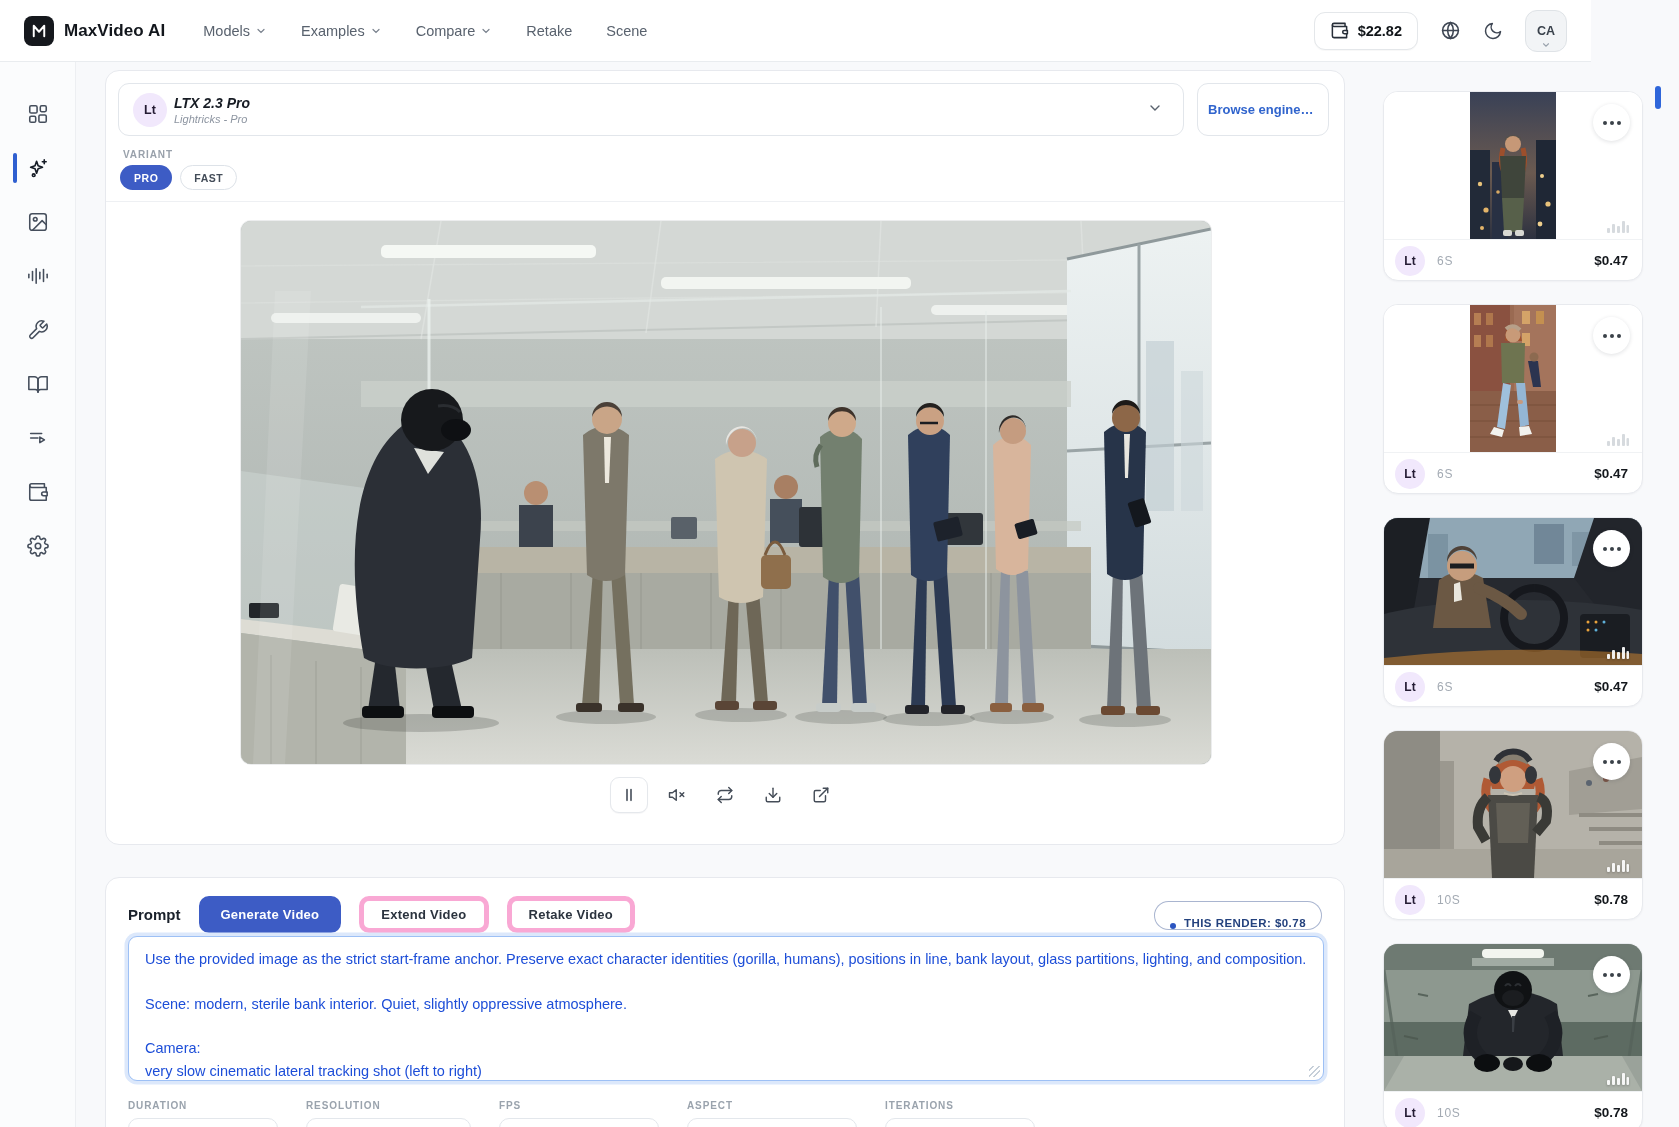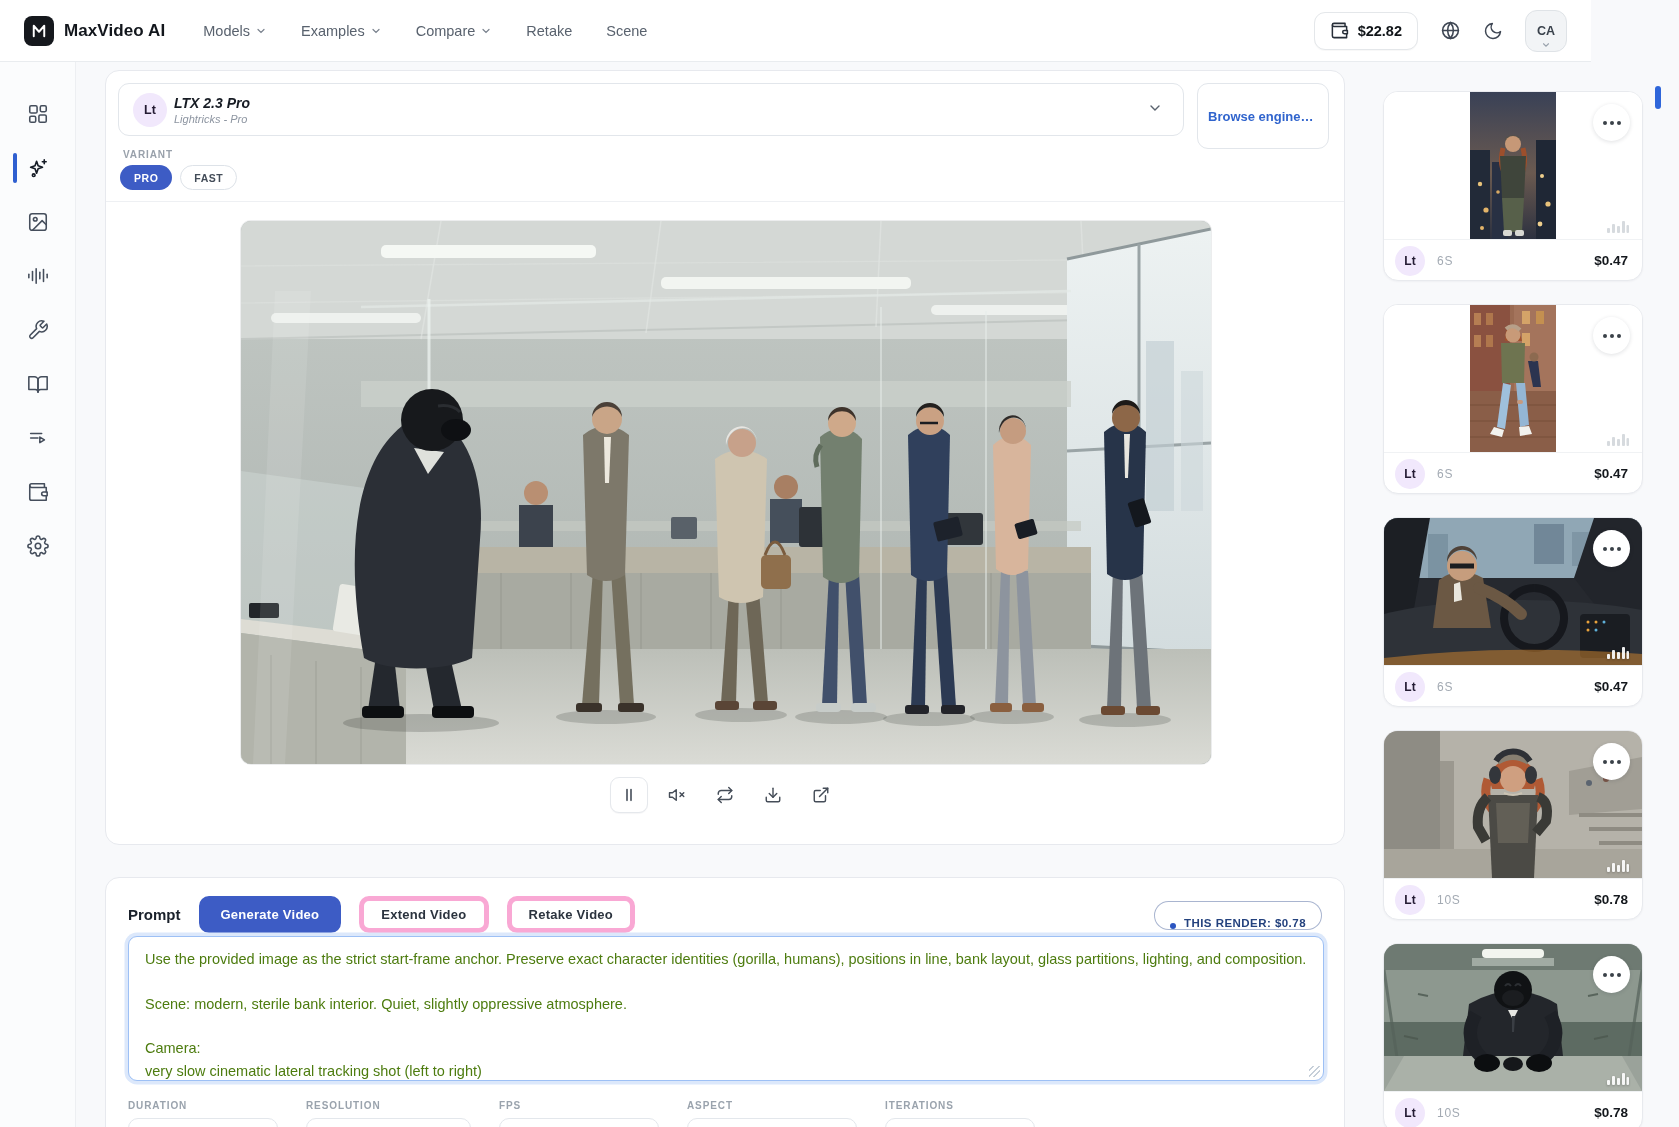--- a/index.html
+++ b/index.html
@@ -36,21 +36,21 @@
   .main-card { position:absolute; left:105px; top:70px; width:1240px; height:775px; background:#fff;
                border:1px solid #e7e9ee; border-radius:14px; z-index:5; }
   .engine-select { position:absolute; left:12px; top:12px; width:1066px; height:53px; border:1px solid #e2e6eb;
                    border-radius:11px; display:flex; align-items:center; padding:0 20px 0 14px; cursor:pointer; background:#fff; }
   .engine-badge { width:34px; height:34px; border-radius:50%; background:#f1e8fc; display:flex; align-items:center; justify-content:center;
                   font-size:12.5px; font-weight:bold; color:#241b33; }
   .engine-meta { margin-left:7px;font-style:italic; }
   .engine-name { font-size:14px; font-weight:bold; color:#171c24; }
   .engine-sub { font-size:11px; color:#8d95a1; margin-top:2px; }
   .engine-select .chev { margin-left:auto; color:#59626e; }
-  .browse-btn { position:absolute; right:15px; top:12px; width:132px; height:66px; border:1px solid #e2e6eb; border-radius:11px;
+  .browse-btn { position:absolute; right:15px; top:12px; width:132px; height:53px; border:1px solid #e2e6eb; border-radius:11px;
                 background:#fff; color:#3064cd; font-size:13px; font-weight:600; cursor:pointer; font-family:inherit;
                 white-space:nowrap; overflow:hidden; text-overflow:ellipsis; padding:0 10px; }
   .variant-label { position:absolute; left:17px; top:78px; font-size:10px; font-weight:600; letter-spacing:.09em; color:#99a1ab; }
   .variant-row { position:absolute; left:14px; top:94px; display:flex; gap:8px; }
   .chip { height:25px; padding:0 13px; border-radius:13px; font-size:10.5px; font-weight:bold; letter-spacing:.05em;
           display:flex; align-items:center; cursor:pointer; border:1px solid transparent; }
   .chip.on { background:#3d5cc5; color:#fff; }
   .chip.off { background:#fff; color:#434c58; border-color:#dde2e8; }
   .panel-divider { position:absolute; left:0; top:130px; width:100%; height:0; border-top:1px solid #eef0f3; }
 
@@ -70,21 +70,21 @@
   .prompt-title { font-size:15px; font-weight:600; color:#1a212b; }
   .pbtn { height:37px; padding:0 17px; border-radius:10px; font-size:13px; font-weight:bold; cursor:pointer; font-family:inherit;
           border:5px solid #f9a8d4; background:#fff; color:#2b333e; letter-spacing:.02em; }
   .pbtn.primary { background:#3d5cc5; border-color:#3d5cc5; color:#fff; }
   .render-pill { position:absolute; right:22px; top:23px; height:29px; padding:0 15px; border:1.5px solid rgba(39,69,138,.4);
                  border-radius:15px; display:flex; align-items:flex-end; gap:8px; color:#24427e; font-size:11.5px; font-weight:bold;
                  letter-spacing:.04em; background:#fff; }
   .render-pill .dot { width:6px; height:6px; border-radius:50%; background:#2c55c0; }
   .prompt-box { position:absolute; left:22px; top:58px; width:1196px; height:145px; border:1px solid #9dc0f5; border-radius:9px;
                 background:#fff; box-shadow:0 0 0 3.5px #dce8fb; padding:11px 16px; font-size:14.5px; line-height:1.54;
-                color:#4d7c0f; white-space:pre-wrap; overflow:hidden; cursor:text; }
+                color:#1d4ed8; white-space:pre-wrap; overflow:hidden; cursor:text; }
   .prompt-box::after { content:""; position:absolute; right:3px; bottom:3px; width:11px; height:11px;
                 background:repeating-linear-gradient(135deg, transparent 0 2.5px, #c6cfd9 2.5px 4px); border-radius:0 0 4px 0; }
   .fields { position:absolute; left:22px; top:222px; display:flex; }
   .field { margin-right:28px; }
   .f-label { font-size:10px; font-weight:600; letter-spacing:.09em; color:#9aa3ad; margin-bottom:7px; }
   .f-box { height:38px; border:1px solid #e3e7ec; border-radius:10px; background:#fff; cursor:pointer; }
   .w150{width:150px}.w165{width:165px}.w160{width:160px}.w170{width:170px}
 
   
   .history { position:absolute; left:1383px; top:91px; width:260px; z-index:5; }

